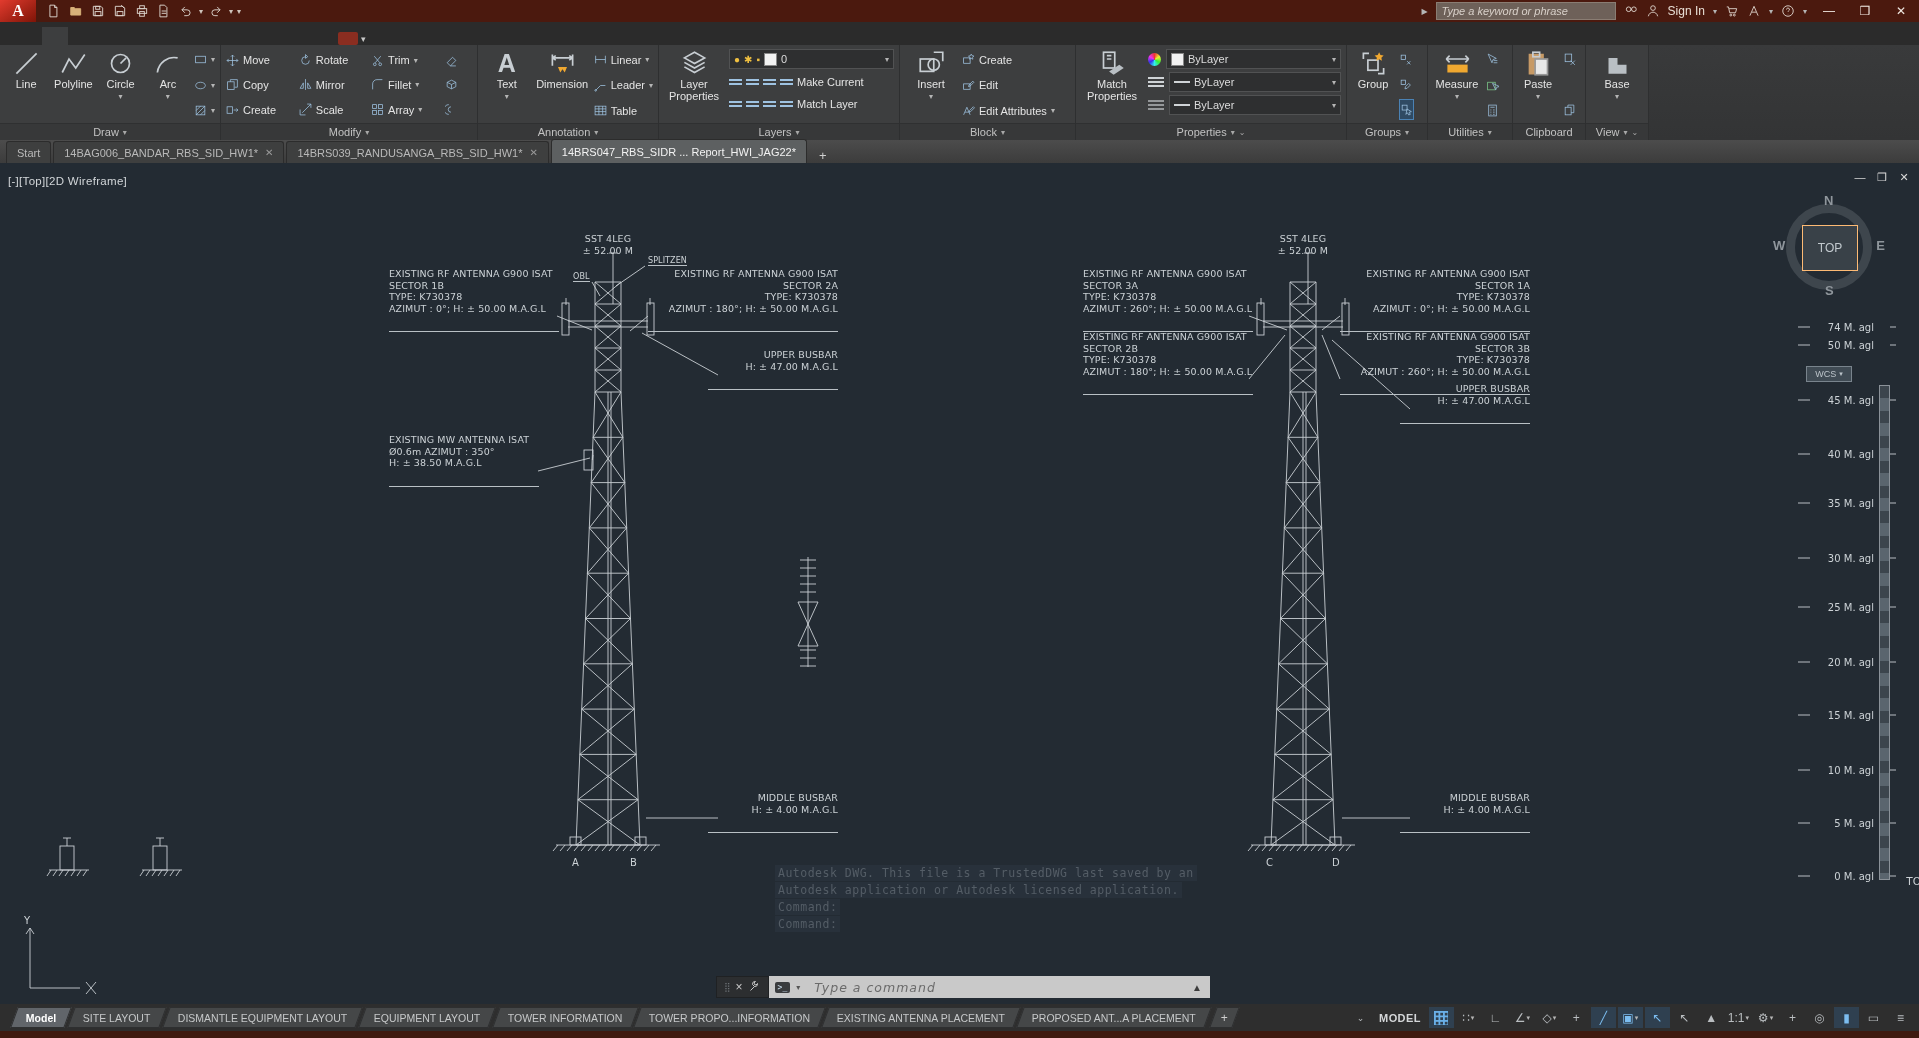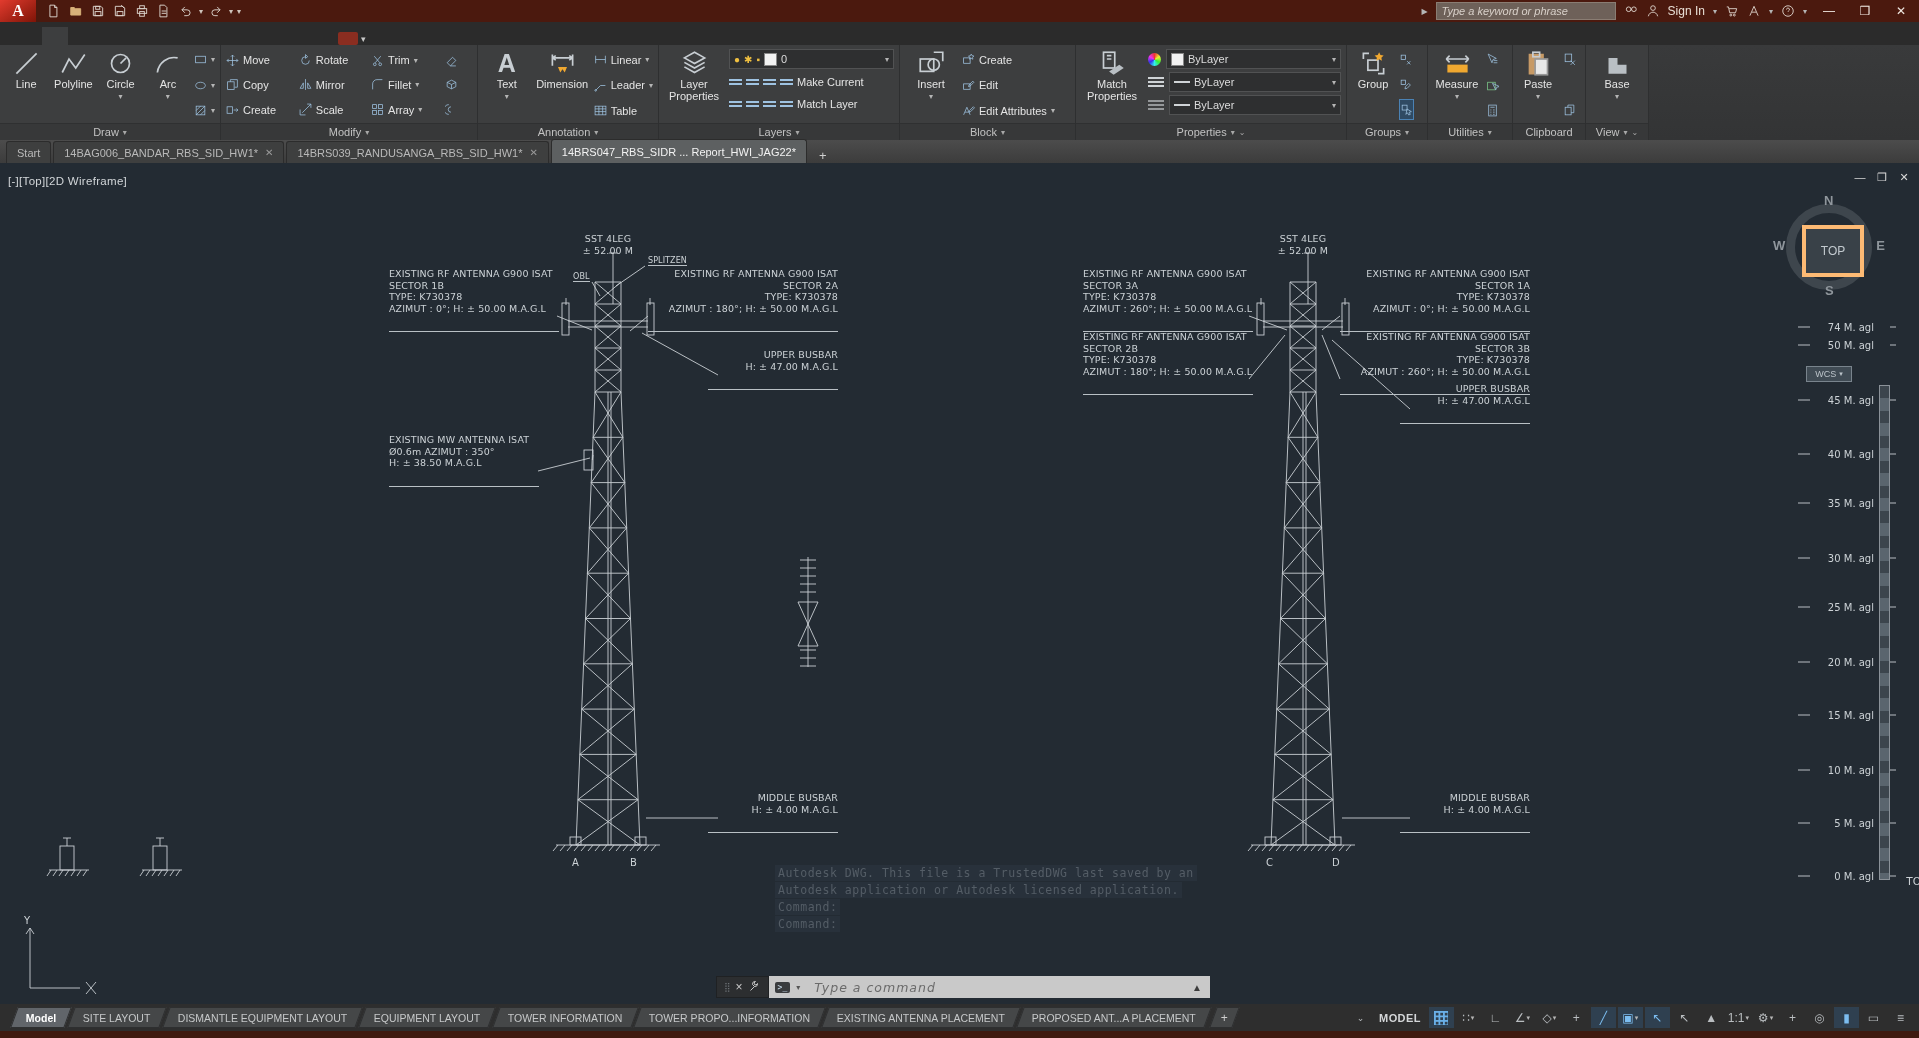--- a/index.html
+++ b/index.html
@@ -98,21 +98,21 @@
   #ruler{position:absolute;left:1879px;top:222px;width:9px;height:493px;border:1px solid #8b9299;
          background:repeating-linear-gradient(180deg,#3c454d 0 12px,#5a656e 12px 25px);}
   #clip-txt{position:absolute;right:-2px;top:712px;color:#ccd2d6;font-size:10.5px;
             font-family:"DejaVu Sans",sans-serif;}
   
   #viewcube{position:absolute;left:1769px;top:24px;width:120px;height:120px;}
   #vc-ring{position:absolute;left:17px;top:17px;width:86px;height:86px;border-radius:50%;
            border:9px solid #3e464d;box-sizing:border-box;}
   .vc-l{position:absolute;color:#8f969c;font-weight:bold;font-size:13px;}
   #vc-face{position:absolute;left:33px;top:38px;width:54px;height:44px;background:#394148;
-           border:4px solid #fdba74;color:#c2c9ce;font-size:12px;display:flex;
+           border:1px solid #fdba74;color:#c2c9ce;font-size:12px;display:flex;
            align-items:center;justify-content:center;}
   #wcs{position:absolute;left:1806px;top:203px;width:44px;height:14px;background:rgba(90,102,112,.55);
        border:1px solid #79848d;color:#bcc4ca;font-size:9px;display:flex;align-items:center;
        justify-content:center;gap:3px;}
   
   #cmd-history{position:absolute;left:775px;top:702px;font-family:"DejaVu Sans Mono",monospace;
                font-size:11.5px;line-height:16px;color:#545d66;letter-spacing:.5px;}
   #cmd-history div{background:rgba(140,160,180,.06);width:fit-content;padding:0 3px;margin-bottom:1px;}
   #cmdbar{position:absolute;left:716px;top:813px;width:494px;height:22px;display:flex;align-items:stretch;}
   #cmd-left{background:#2c2e30;border:1px solid #1f2123;display:flex;align-items:center;

